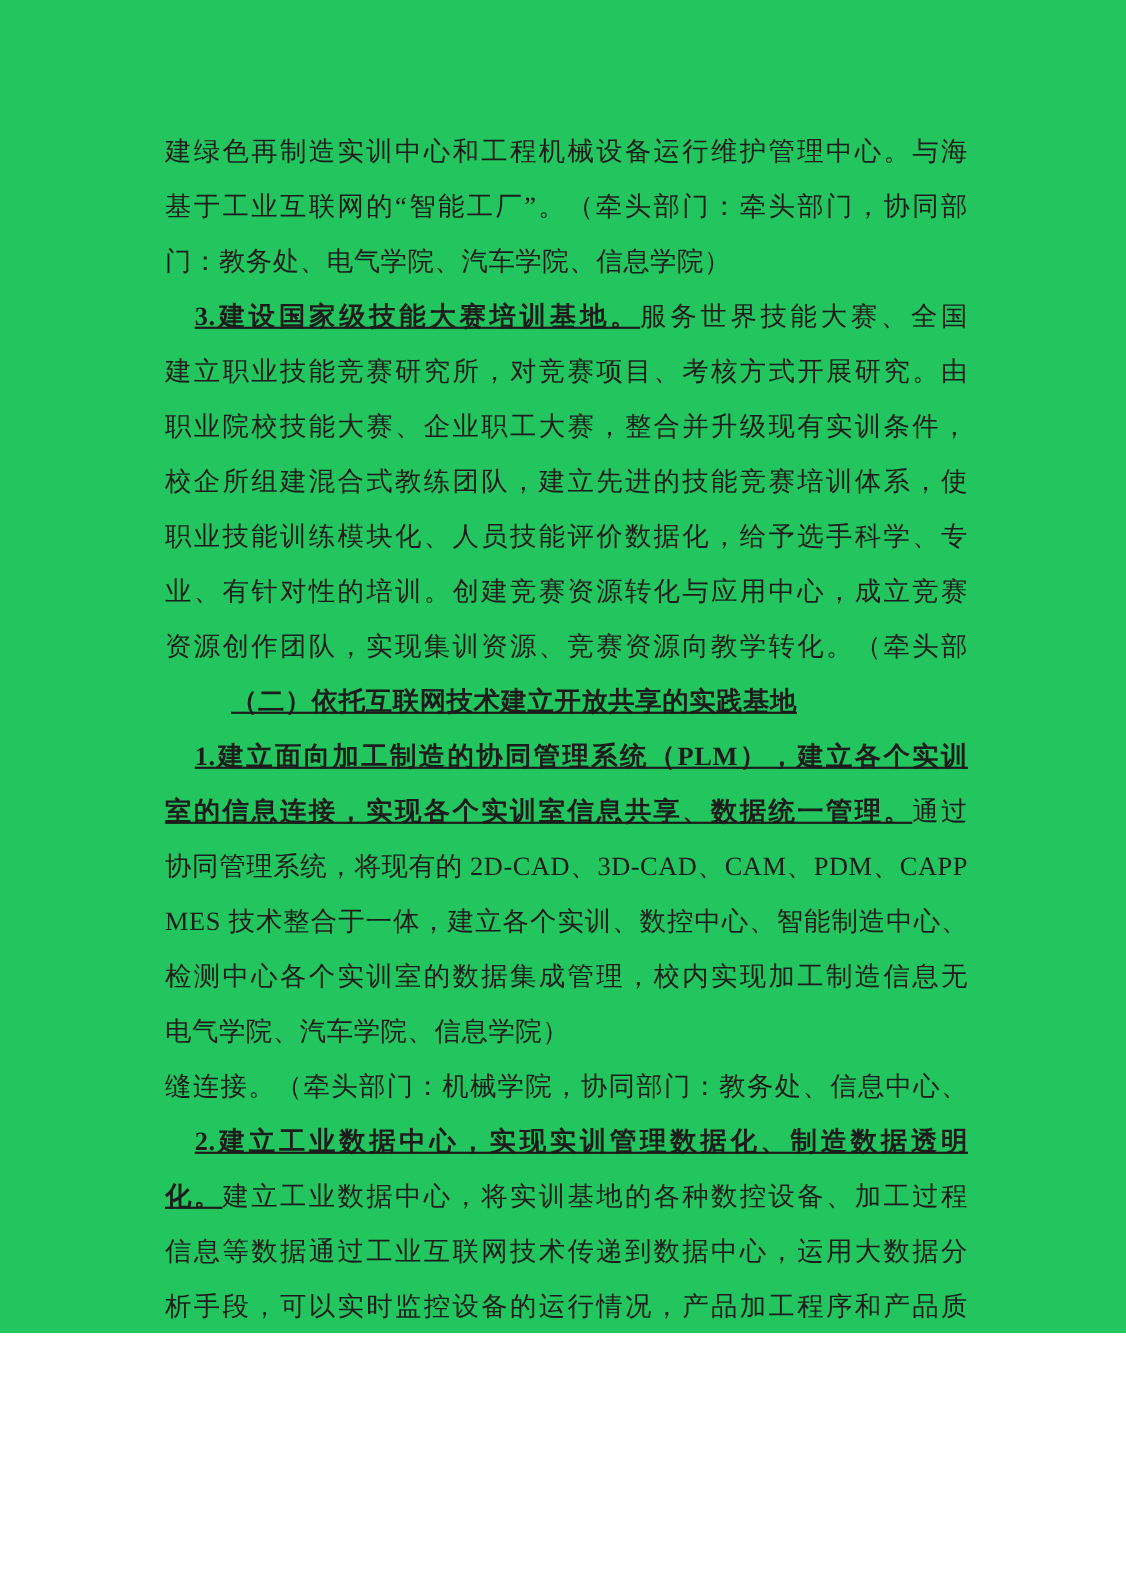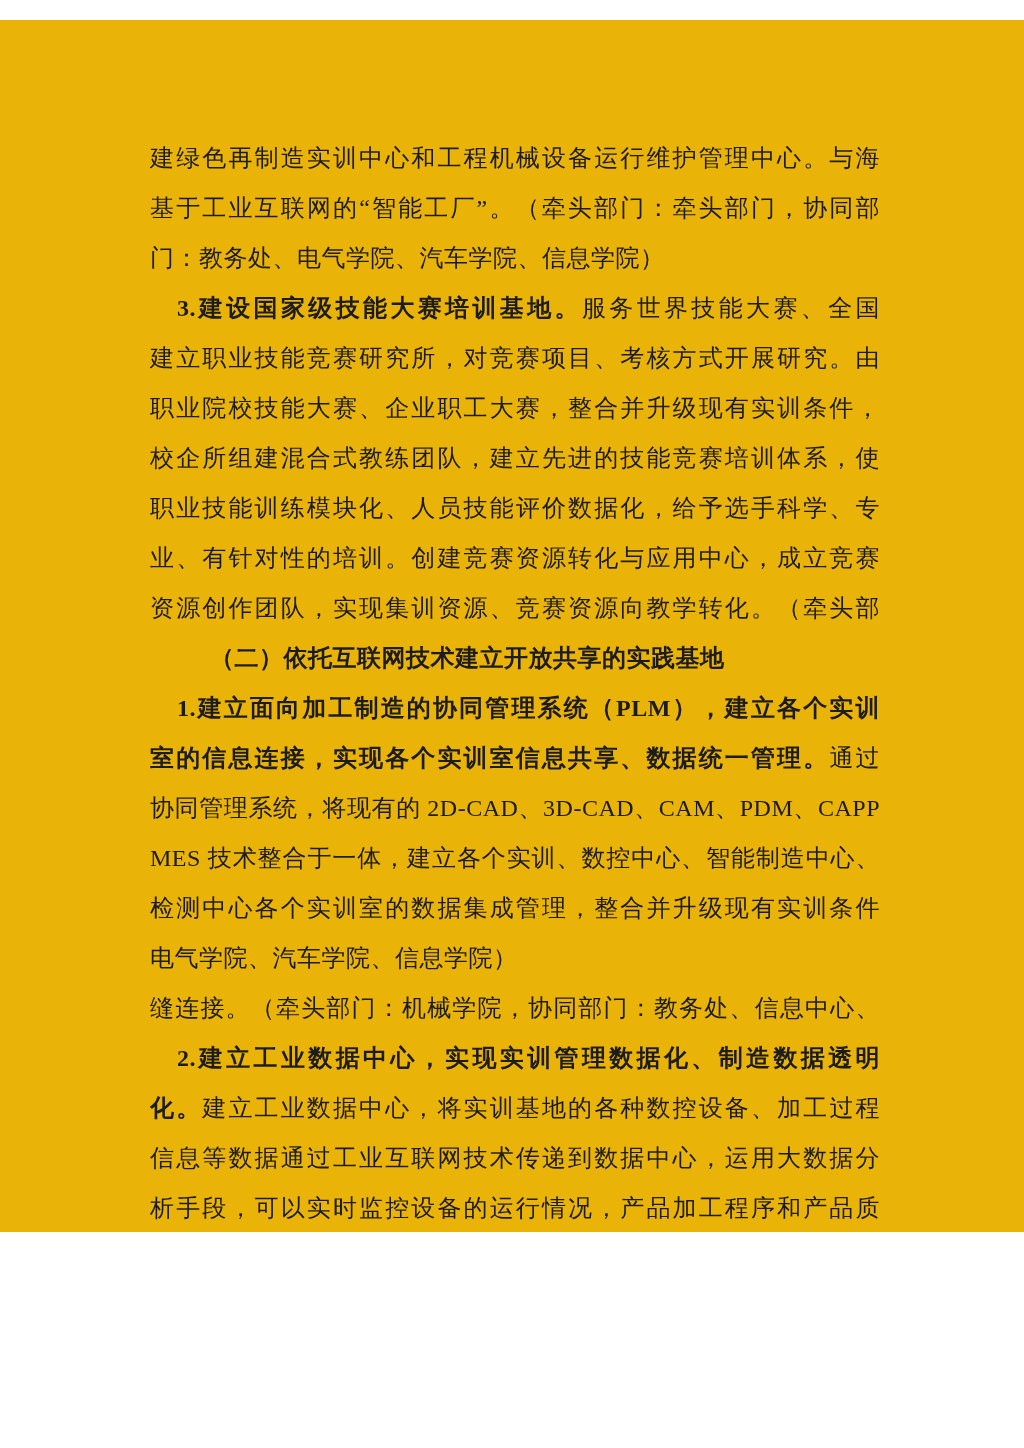--- a/index.html
+++ b/index.html
@@ -5,23 +5,22 @@
   html, body {
     margin: 0;
     padding: 0;
     background: #ffffff;
     font-family: "Liberation Serif", serif;
   }
   .page {
     position: relative;
     width: 1024px;
     height: 1212px;
-    background: #eab308;
+    background: #22c55e;
     overflow: hidden;
-    margin-top: 20px;
   }
   .text-block {
     position: absolute;
     left: 150px;
     top: 113px;
     width: 730px;
   }
   .line {
     height: 50px;
     line-height: 50px;
@@ -31,20 +30,21 @@
     text-align-last: justify;
     overflow: hidden;
     letter-spacing: 0.5px;
   }
   .line.align-left {
     text-align: right;
     text-align-last: left;
   }
   .line .seg-bold {
     font-weight: bold;
+    text-decoration: underline;
   }
   .page-number {
     position: absolute;
     left: 0;
     top: 1316px;
     width: 1024px;
     height: 34px;
     line-height: 34px;
     text-align: center;
     font-size: 21px;
@@ -65,21 +65,21 @@
       <div class="line" style="padding-left: 0px;"><span class="seg-regular">职业院校技能大赛、企业职工大赛，整合并升级现有实训条件，</span></div>
       <div class="line" style="padding-left: 0px;"><span class="seg-regular">校企所组建混合式教练团队，建立先进的技能竞赛培训体系，使</span></div>
       <div class="line" style="padding-left: 0px;"><span class="seg-regular">职业技能训练模块化、人员技能评价数据化，给予选手科学、专</span></div>
       <div class="line" style="padding-left: 0px;"><span class="seg-regular">业、有针对性的培训。创建竞赛资源转化与应用中心，成立竞赛</span></div>
       <div class="line" style="padding-left: 0px;"><span class="seg-regular">资源创作团队，实现集训资源、竞赛资源向教学转化。（牵头部门：</span></div>
       <div class="line align-left" style="padding-left: 60px;"><span class="seg-bold">（二）依托互联网技术建立开放共享的实践基地</span></div>
       <div class="line" style="padding-left: 27px;"><span class="seg-bold">1.建立面向加工制造的协同管理系统（PLM），建立各个实训</span></div>
       <div class="line" style="padding-left: 0px;"><span class="seg-bold">室的信息连接，实现各个实训室信息共享、数据统一管理。</span><span class="seg-regular">通过</span></div>
       <div class="line" style="padding-left: 0px;"><span class="seg-regular">协同管理系统，将现有的 2D-CAD、3D-CAD、CAM、PDM、CAPP 和</span></div>
       <div class="line" style="padding-left: 0px;"><span class="seg-regular">MES 技术整合于一体，建立各个实训、数控中心、智能制造中心、</span></div>
-      <div class="line" style="padding-left: 0px;"><span class="seg-regular">检测中心各个实训室的数据集成管理，整合并升级现有实训条件</span></div>
+      <div class="line" style="padding-left: 0px;"><span class="seg-regular">检测中心各个实训室的数据集成管理，校内实现加工制造信息无</span></div>
       <div class="line align-left" style="padding-left: 0px;"><span class="seg-regular">电气学院、汽车学院、信息学院）</span></div>
       <div class="line" style="padding-left: 0px;"><span class="seg-regular">缝连接。（牵头部门：机械学院，协同部门：教务处、信息中心、</span></div>
       <div class="line" style="padding-left: 27px;"><span class="seg-bold">2.建立工业数据中心，实现实训管理数据化、制造数据透明</span></div>
       <div class="line" style="padding-left: 0px;"><span class="seg-bold">化。</span><span class="seg-regular">建立工业数据中心，将实训基地的各种数控设备、加工过程</span></div>
       <div class="line" style="padding-left: 0px;"><span class="seg-regular">信息等数据通过工业互联网技术传递到数据中心，运用大数据分</span></div>
       <div class="line" style="padding-left: 0px;"><span class="seg-regular">析手段，可以实时监控设备的运行情况，产品加工程序和产品质</span></div>
     </div>
   <div class="page-number">132</div>
 </div>
 

